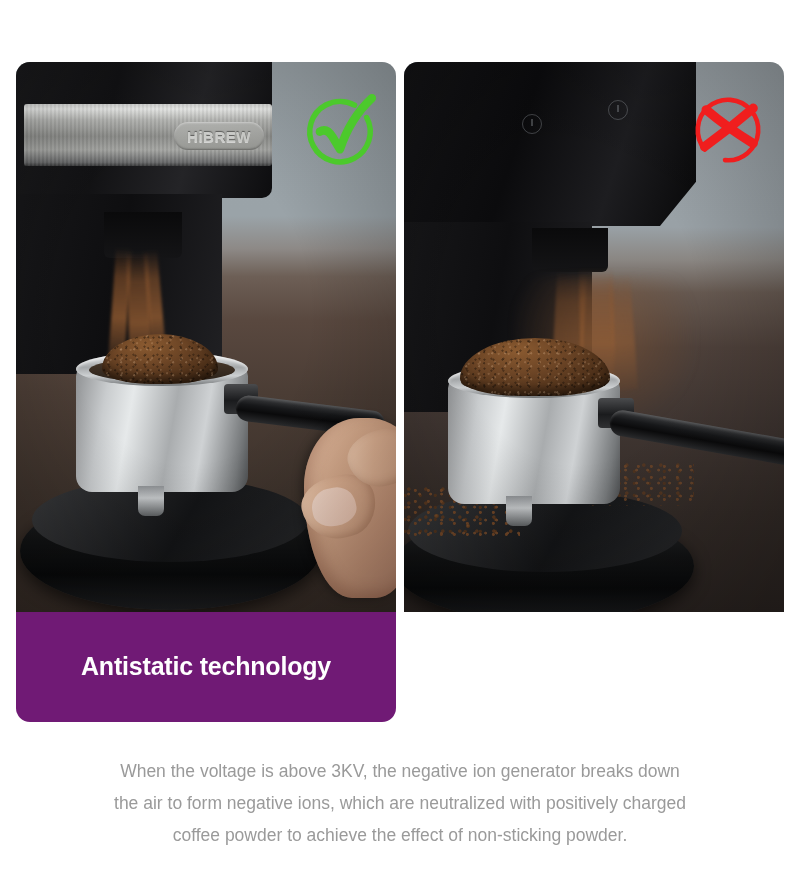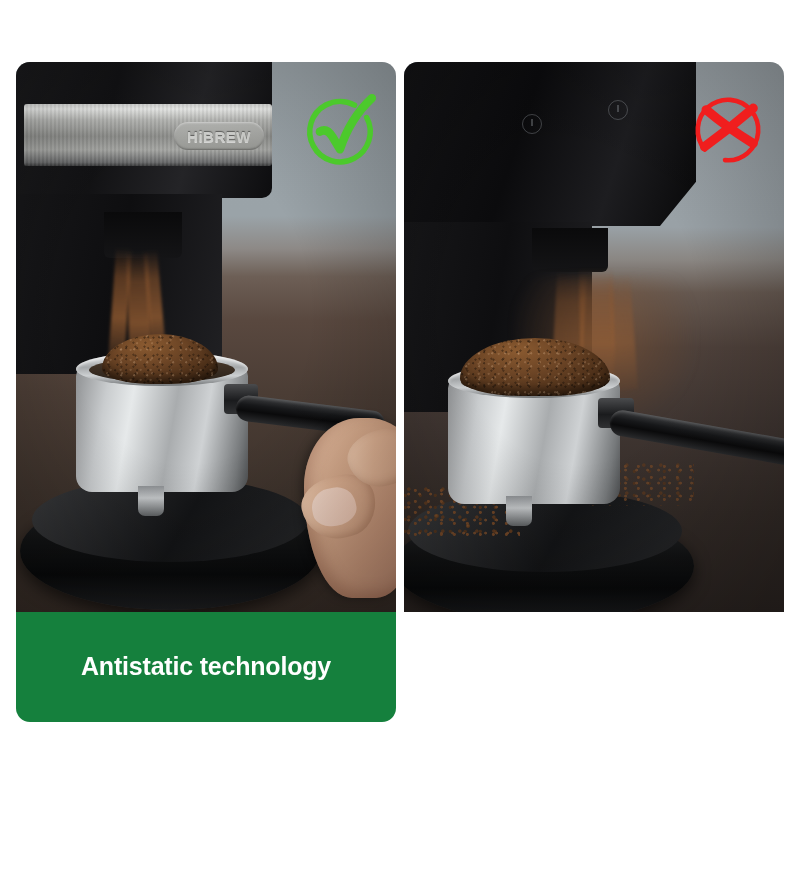--- a/index.html
+++ b/index.html
@@ -350,21 +350,21 @@
     text-align: center;
     padding: 0 14px;
   }
   .caption-text {
     color: #ffffff;
     font-weight: bold;
     font-size: 25px;
     line-height: 1.18;
     letter-spacing: -0.2px;
   }
-  .caption.good { background: #15803d; }
+  .caption.good { background: #701a75; }
   .caption.bad  { background: #aaaaaa; }
 
   
   .note {
     position: absolute;
     left: 40px;
     top: 756px;
     width: 720px;
     text-align: center;
     color: #9a9a9a;
@@ -475,14 +475,19 @@
             <circle cx="50" cy="50" r="36" fill="none" stroke="#F01E1E" stroke-width="5.5" stroke-linecap="round" stroke-dasharray="198 48" transform="rotate(140 50 50)"></circle>
             <path d="M24 26 Q50 48 80 66" fill="none" stroke="#F01E1E" stroke-width="11" stroke-linecap="round"></path>
             <path d="M80 24 Q52 48 22 70" fill="none" stroke="#F01E1E" stroke-width="11" stroke-linecap="round"></path>
           </svg>
         </div>
       </div>
 
     </div>
   </div>
 
+  <div class="note">
+    <div>When the voltage is above 3KV, the negative ion generator breaks down</div>
+    <div>the air to form negative ions, which are neutralized with positively charged</div>
+    <div>coffee powder to achieve the effect of non-sticking powder.</div>
+  </div>
 
 </div>
 
 </body></html>

